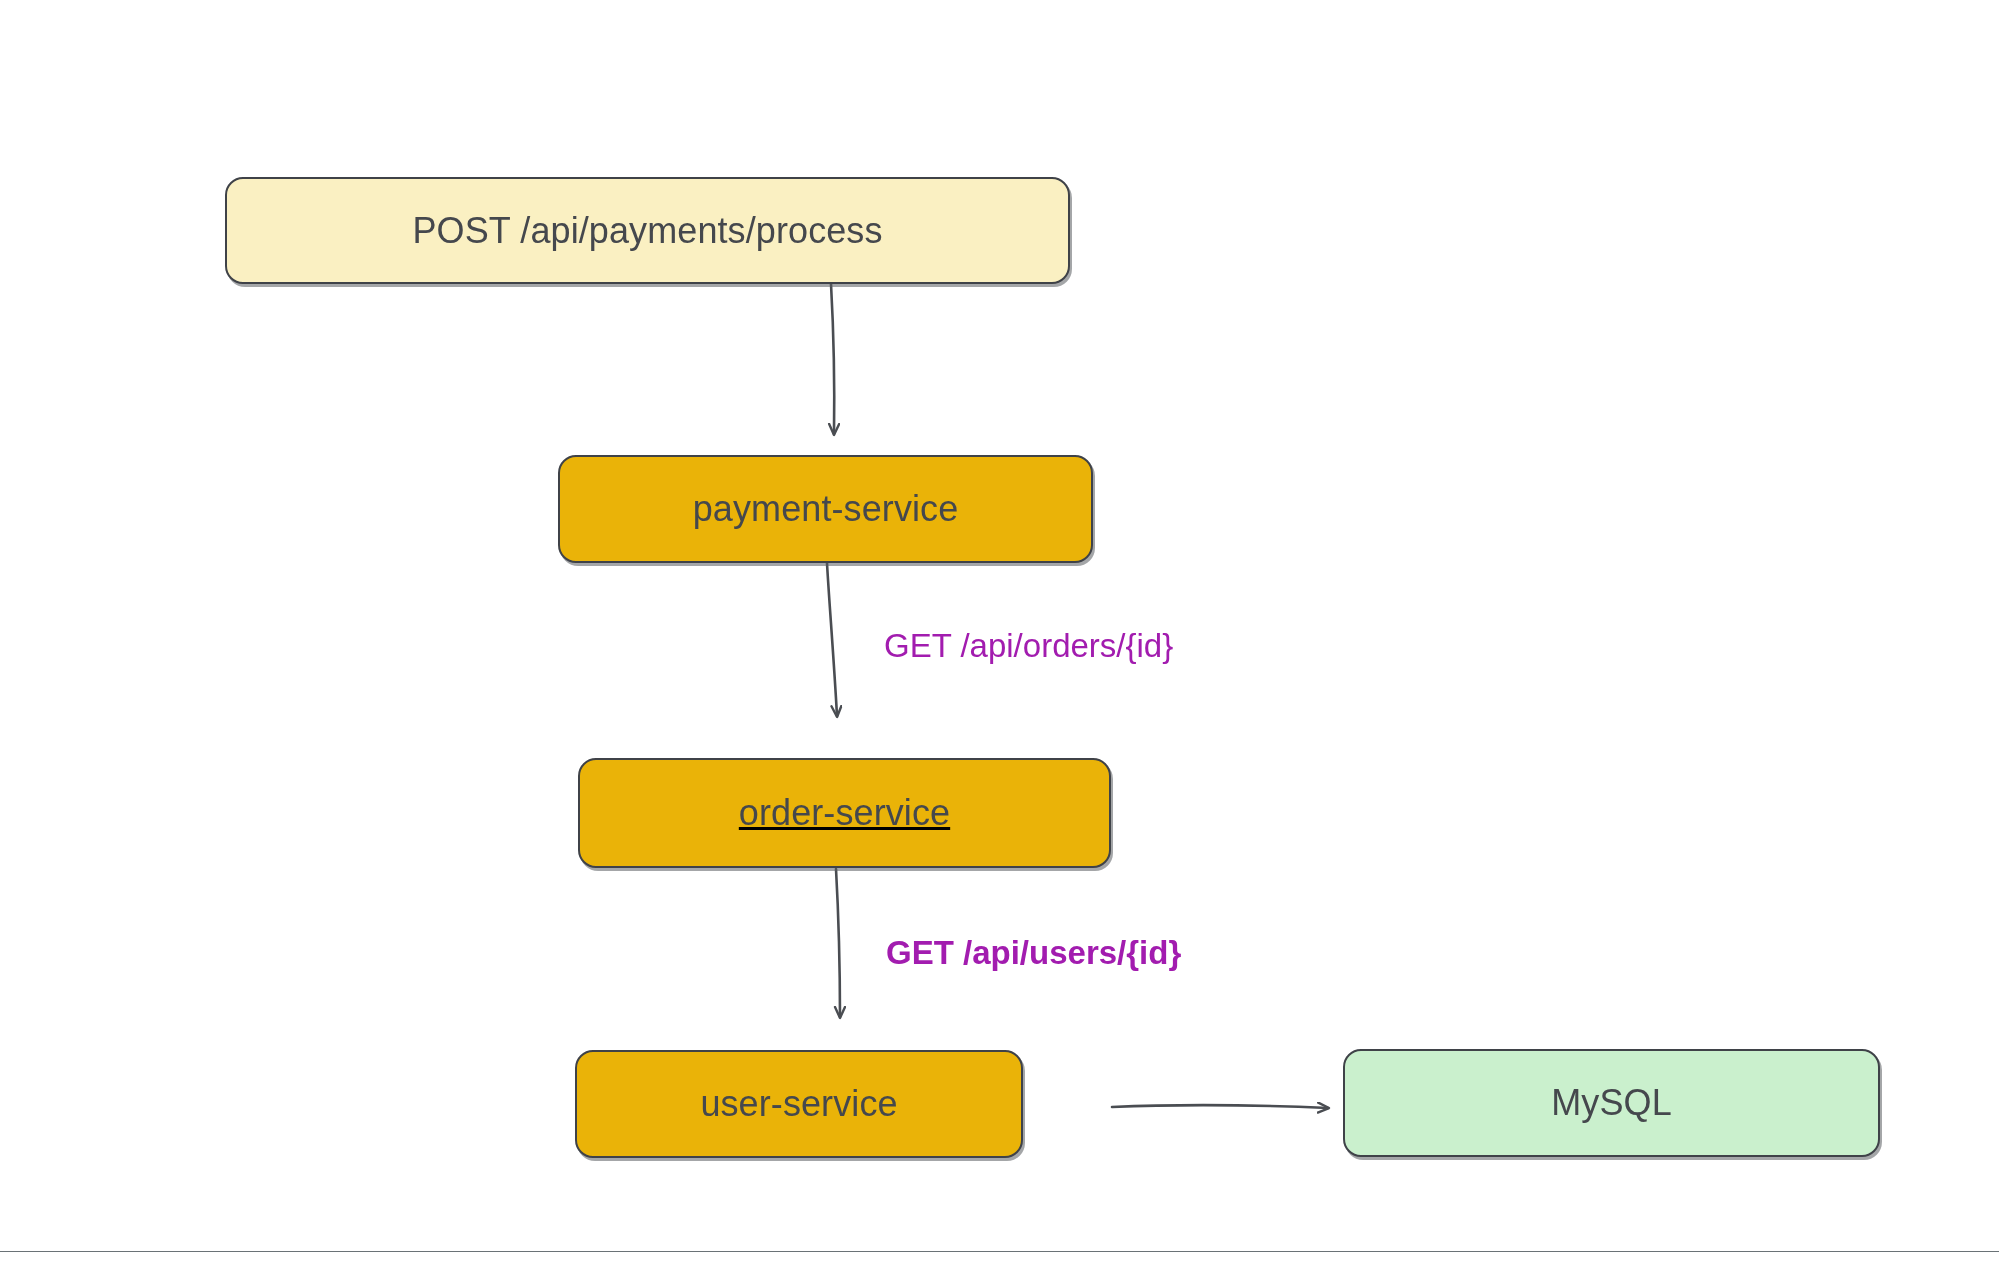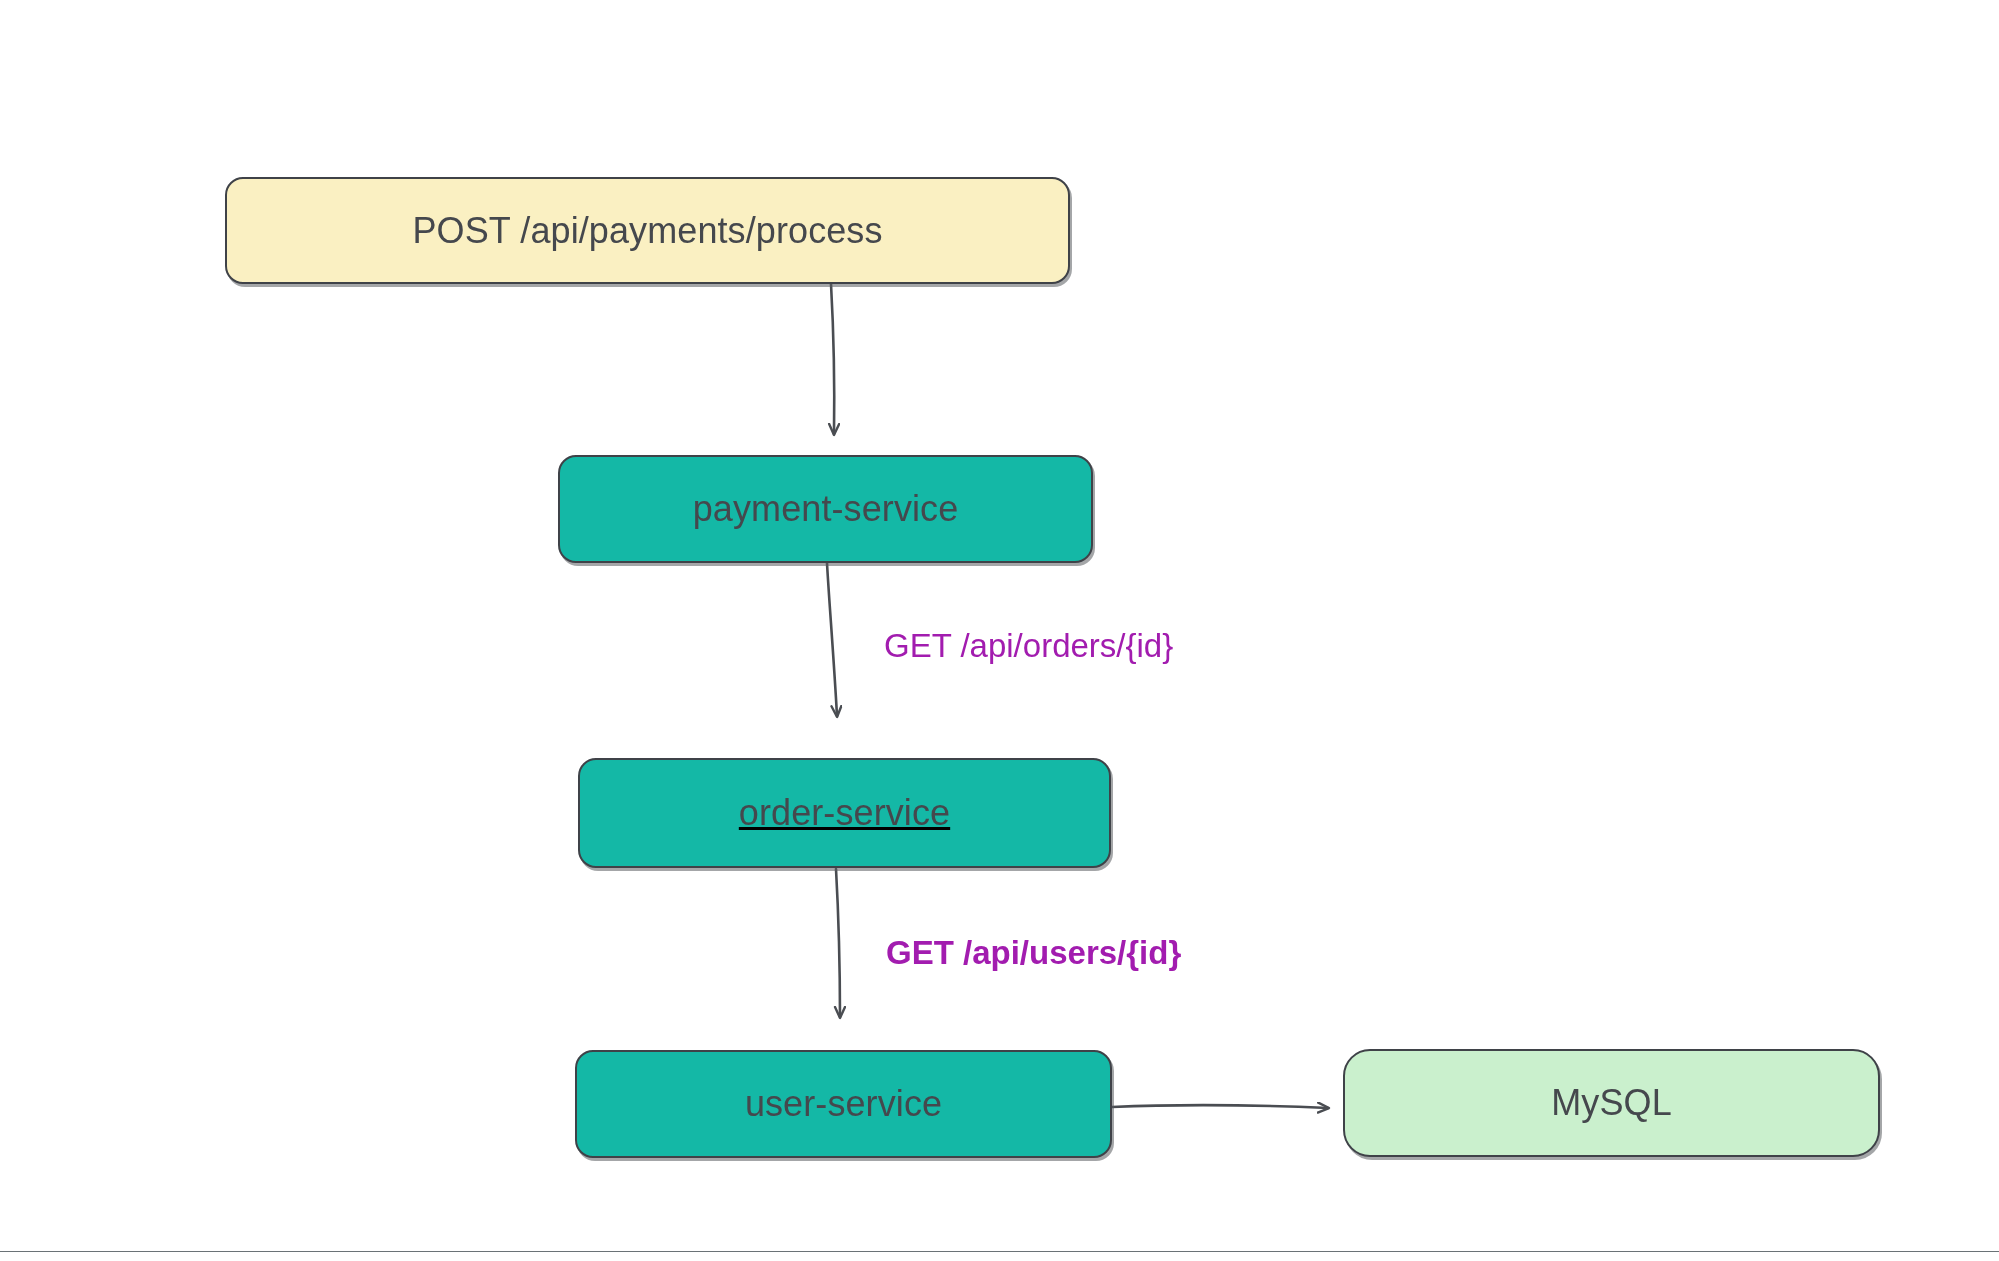--- a/index.html
+++ b/index.html
@@ -33,21 +33,21 @@
     user-select: none;
   }
   .node-label {
     font-size: 36px;
     line-height: 1;
     color: #45484d;
     letter-spacing: 0.1px;
     white-space: nowrap;
   }
   .node.fill-yellow { background: #faf0c2; }
-  .node.fill-blue   { background: #14b8a6; }
+  .node.fill-blue   { background: #eab308; }
   .node.fill-green  { background: #caf0cd; }
 
   .edge-label {
     position: absolute;
     font-size: 33px;
     color: #a21caf;
     white-space: nowrap;
     user-select: none;
   }
   .svg-layer {
@@ -92,25 +92,25 @@
   </div>
 
   <div class="node fill-blue" style="left:558px; top:455px; width:535px; height:108px;">
     <span class="node-label">payment-service</span>
   </div>
 
   <div class="node fill-blue" style="left:578px; top:758px; width:533px; height:110px;text-decoration:underline;">
     <span class="node-label">order-service</span>
   </div>
 
-  <div class="node fill-blue" style="left:575px; top:1050px; width:537px; height:108px;">
+  <div class="node fill-blue" style="left:575px; top:1050px; width:448px; height:108px;">
     <span class="node-label">user-service</span>
   </div>
 
-  <div class="node fill-green" style="left:1343px; top:1049px; width:537px; height:108px;border-radius:27px;">
+  <div class="node fill-green" style="left:1343px; top:1049px; width:537px; height:108px;">
     <span class="node-label">MySQL</span>
   </div>
 
   <div class="edge-label" style="left:884px; top:627px;">GET /api/orders/{id}</div>
 
   <div class="edge-label" style="left:886px; top:934px;font-weight:bold;">GET /api/users/{id}</div>
 
   <div class="bottom-rule"></div>
 </div>
 

